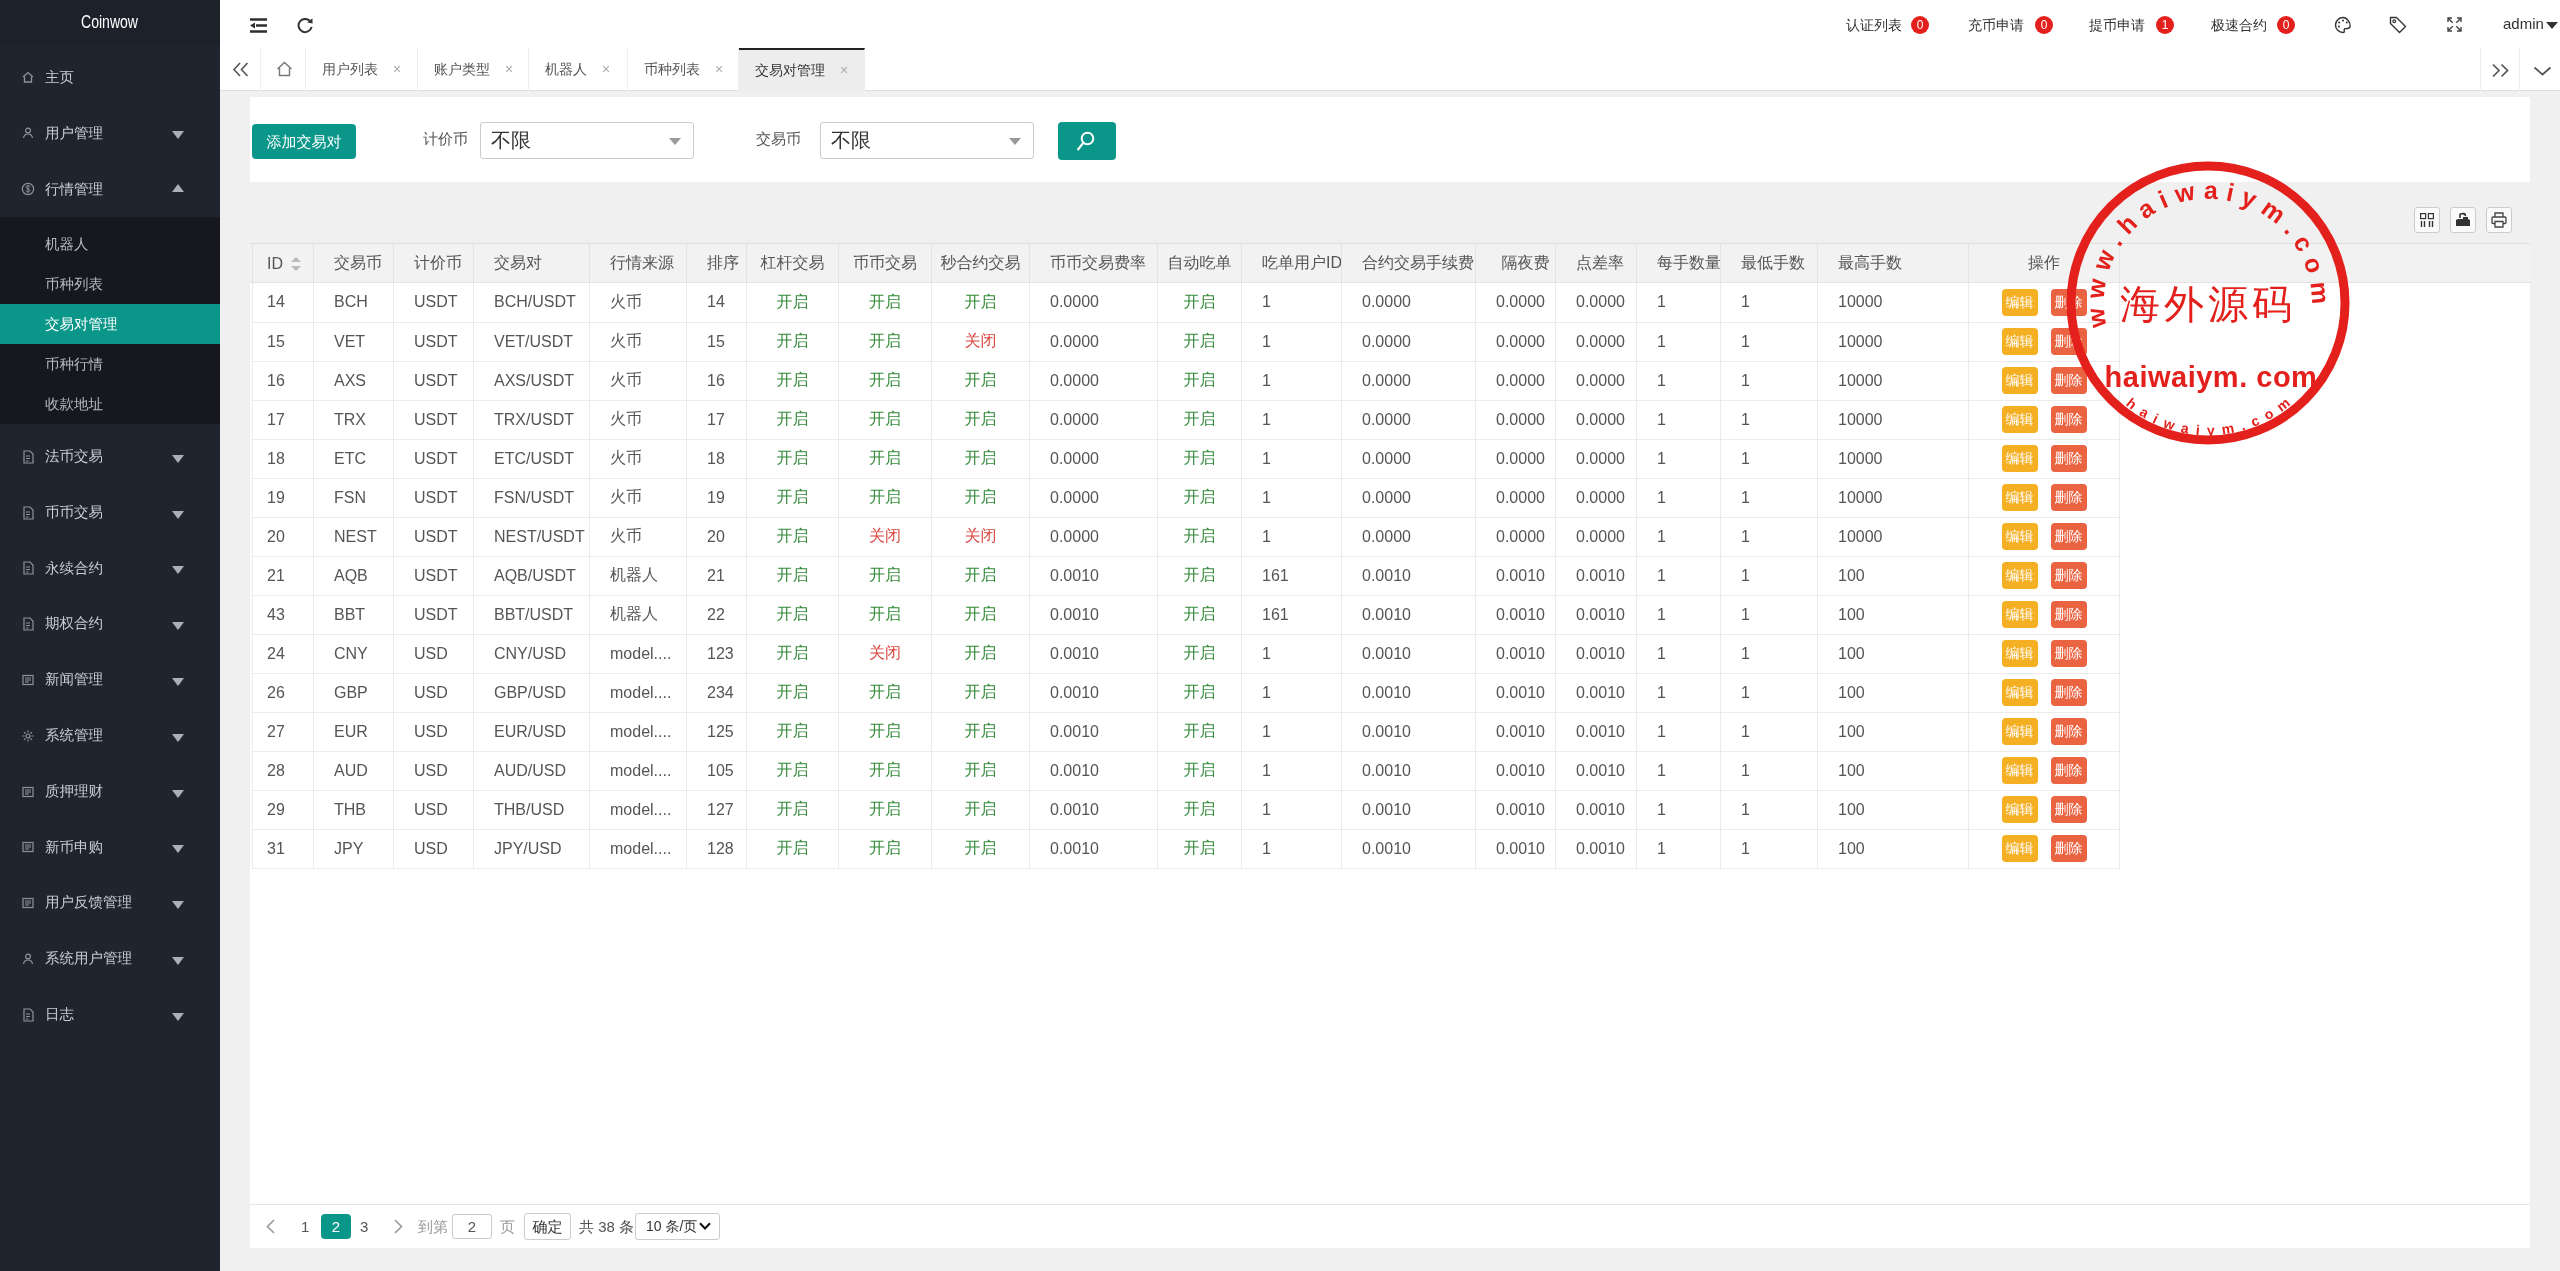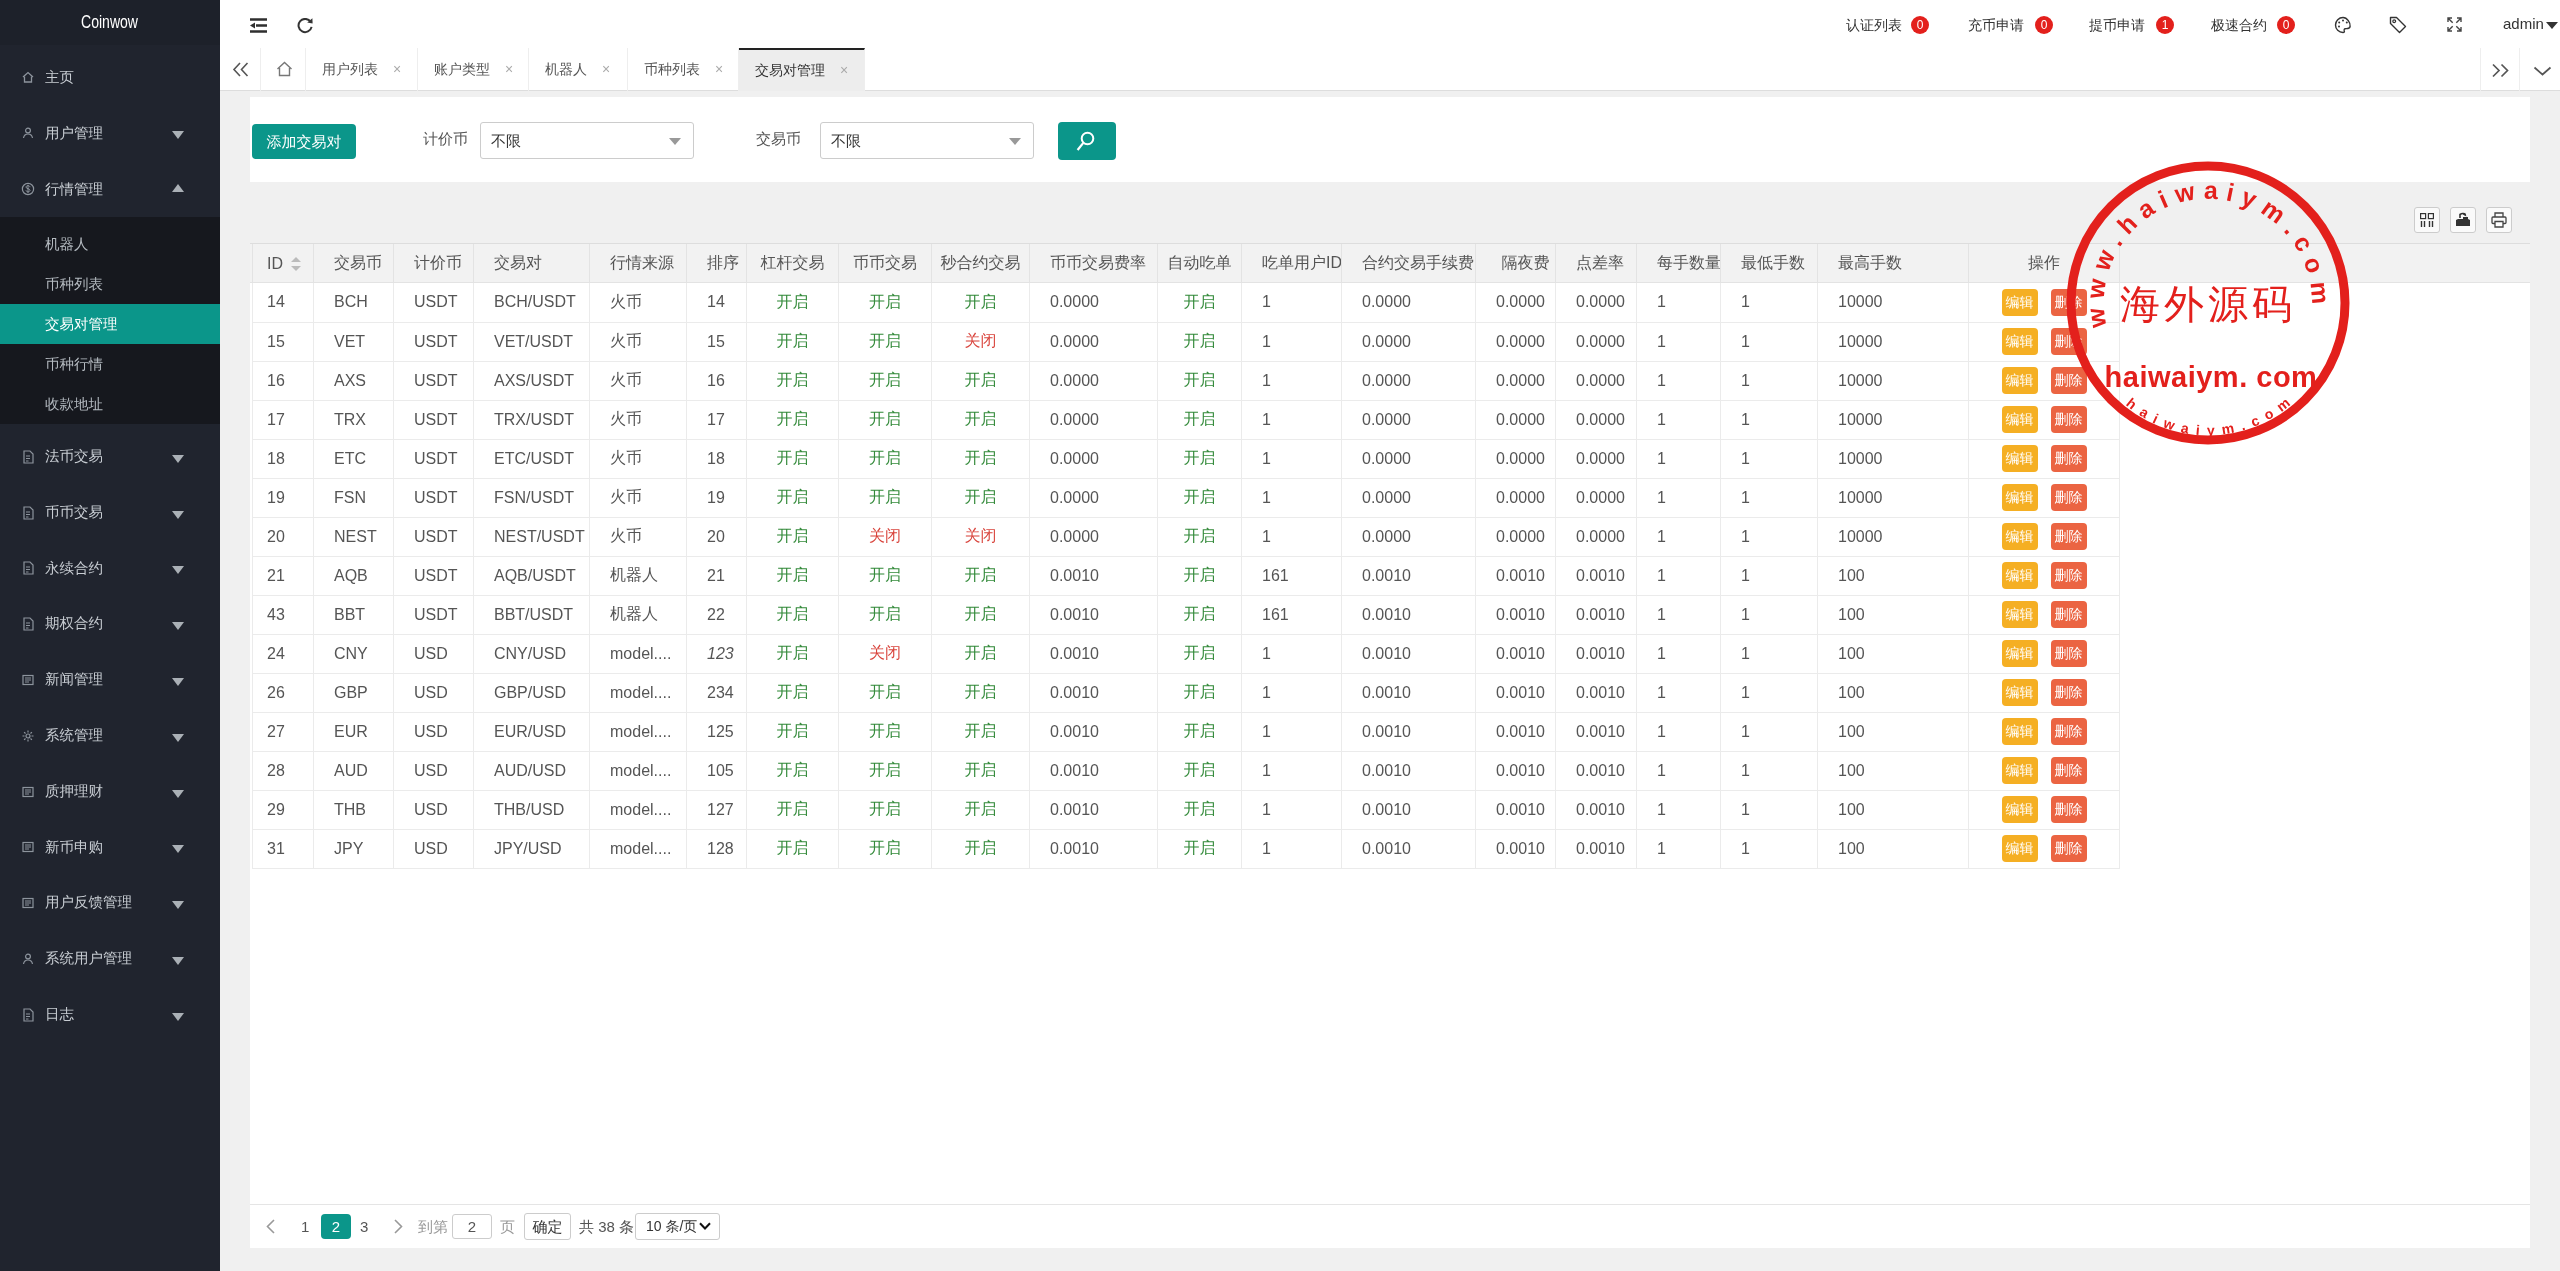--- a/index.html
+++ b/index.html
@@ -35,21 +35,21 @@
 .tx { margin-left:15px; font-size:14px; color:#aaa; }
 .tab.active { background:#ededed; border-top:2px solid #222; line-height:40px; }
 .tab.active .tname { color:#333; }
 
 
 #filtercard { position:absolute; left:250px; top:97px; width:2280px; height:85px; background:#fff; }
 .btn-add { position:absolute; left:2px; top:27px; width:104px; height:35px; background:#0b968a; border-radius:4px;
   color:#fff; font-size:15px; text-align:center; line-height:35px; }
 .flabel { position:absolute; top:33px; font-size:15px; color:#555; }
 .fselect { position:absolute; top:25px; width:214px; height:37px; border:1px solid #ccc; border-radius:3px; background:#fff; }
-.fselect .val { position:absolute; left:10px; top:0; line-height:35px; font-size:15px; color:#333; }
+.fselect .val { position:absolute; left:10px; top:0; line-height:35px; font-size:20px; color:#333; }
 .scaret { position:absolute; right:12px; top:15px; width:0; height:0;
   border-left:6px solid transparent; border-right:6px solid transparent; border-top:7px solid #999; }
 .btn-search { position:absolute; left:808px; top:25px; width:58px; height:38px; background:#0b968a; border-radius:4px; }
 
 
 .tbtn { position:absolute; top:207px; width:26px; height:26px; border:1px solid #ccc; border-radius:3px; background:#fafafa; z-index:2;}
 
 
 #tablecard { position:absolute; left:250px; top:243px; width:2280px; height:1005px; background:#fff; }
 #headband { position:absolute; left:0; top:0; width:2280px; height:40px; background:#f2f2f2; border-top:1px solid #ddd; border-bottom:1px solid #e3e3e3; }
@@ -564,21 +564,21 @@
           <td style="text-align:left;padding-left:20px;">1</td>
           <td style="text-align:left;padding-left:20px;">100</td>
           <td style="text-align:center;"><span class="btn-edit">编辑</span><span class="btn-del">删除</span></td>
         </tr>
 <tr>
           <td style="text-align:left;padding-left:14px;">24</td>
           <td style="text-align:left;padding-left:20px;">CNY</td>
           <td style="text-align:left;padding-left:20px;">USD</td>
           <td style="text-align:left;padding-left:20px;">CNY/USD</td>
           <td style="text-align:left;padding-left:20px;">model....</td>
-          <td style="text-align:left;padding-left:20px;font-style:italic;">123</td>
+          <td style="text-align:left;padding-left:20px;">123</td>
           <td style="text-align:center;"><span class="on">开启</span></td>
           <td style="text-align:center;"><span class="off">关闭</span></td>
           <td style="text-align:center;"><span class="on">开启</span></td>
           <td style="text-align:left;padding-left:20px;">0.0010</td>
           <td style="text-align:center;"><span class="on">开启</span></td>
           <td style="text-align:left;padding-left:20px;">1</td>
           <td style="text-align:left;padding-left:20px;">0.0010</td>
           <td style="text-align:left;padding-left:20px;">0.0010</td>
           <td style="text-align:left;padding-left:20px;">0.0010</td>
           <td style="text-align:left;padding-left:20px;">1</td>

